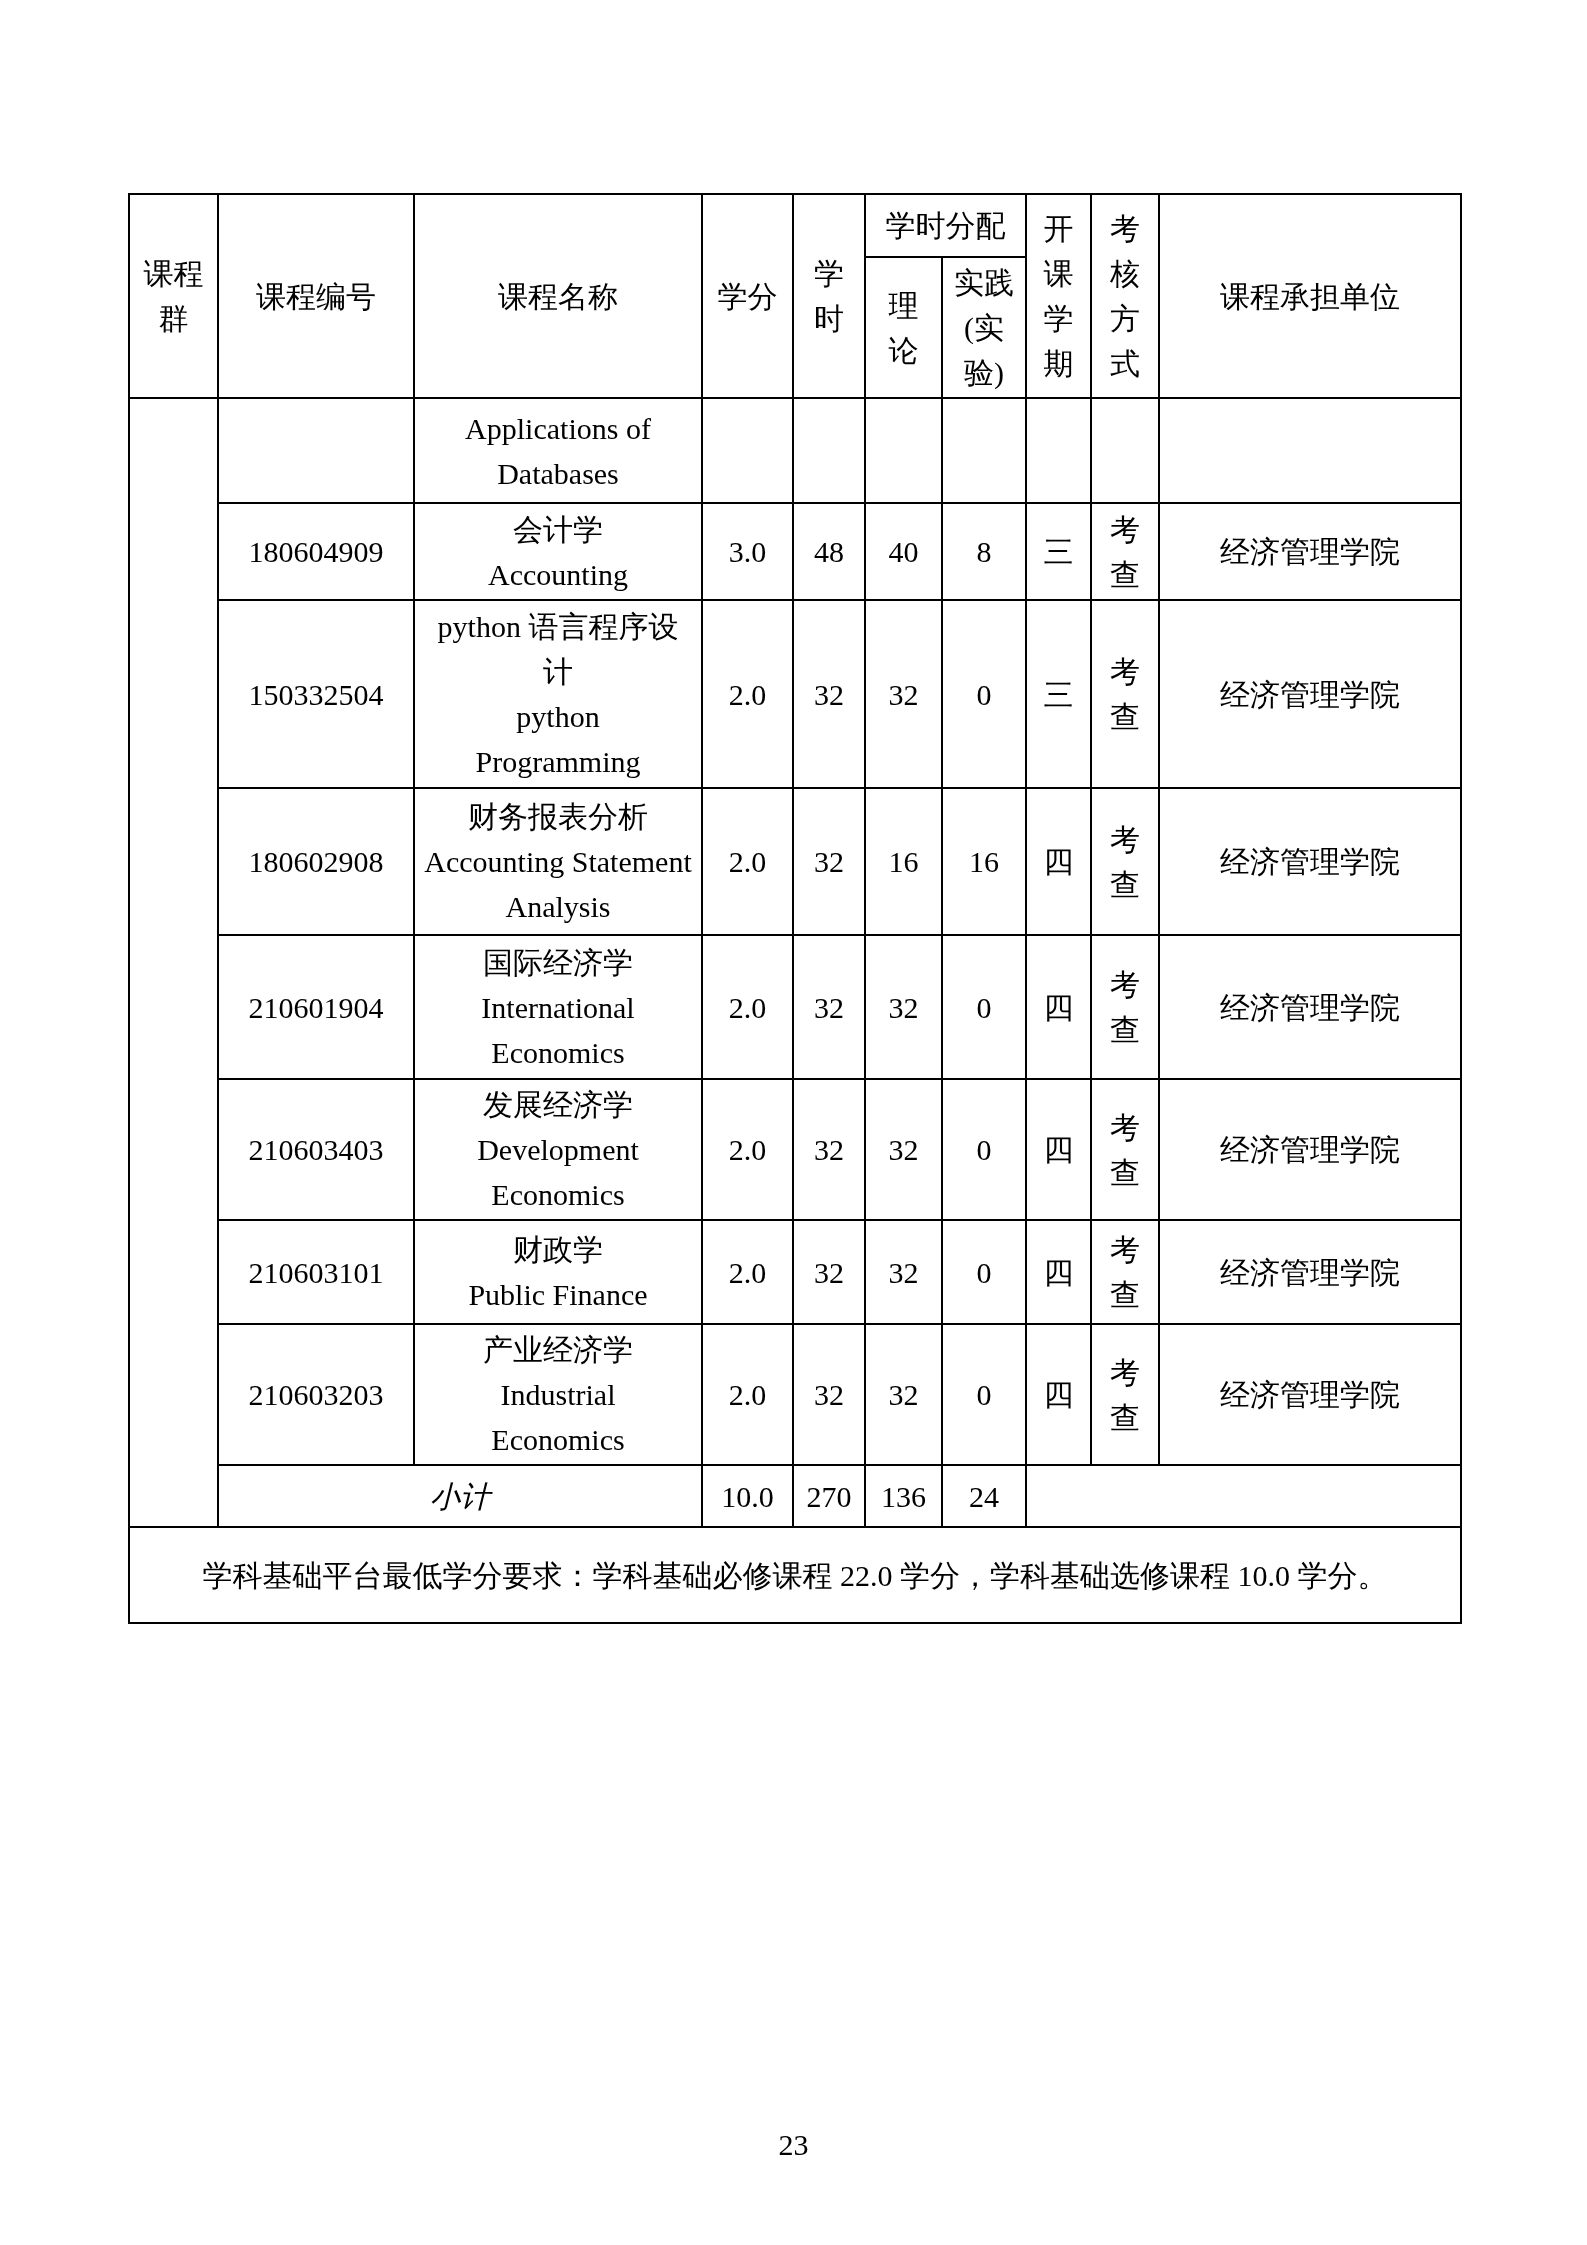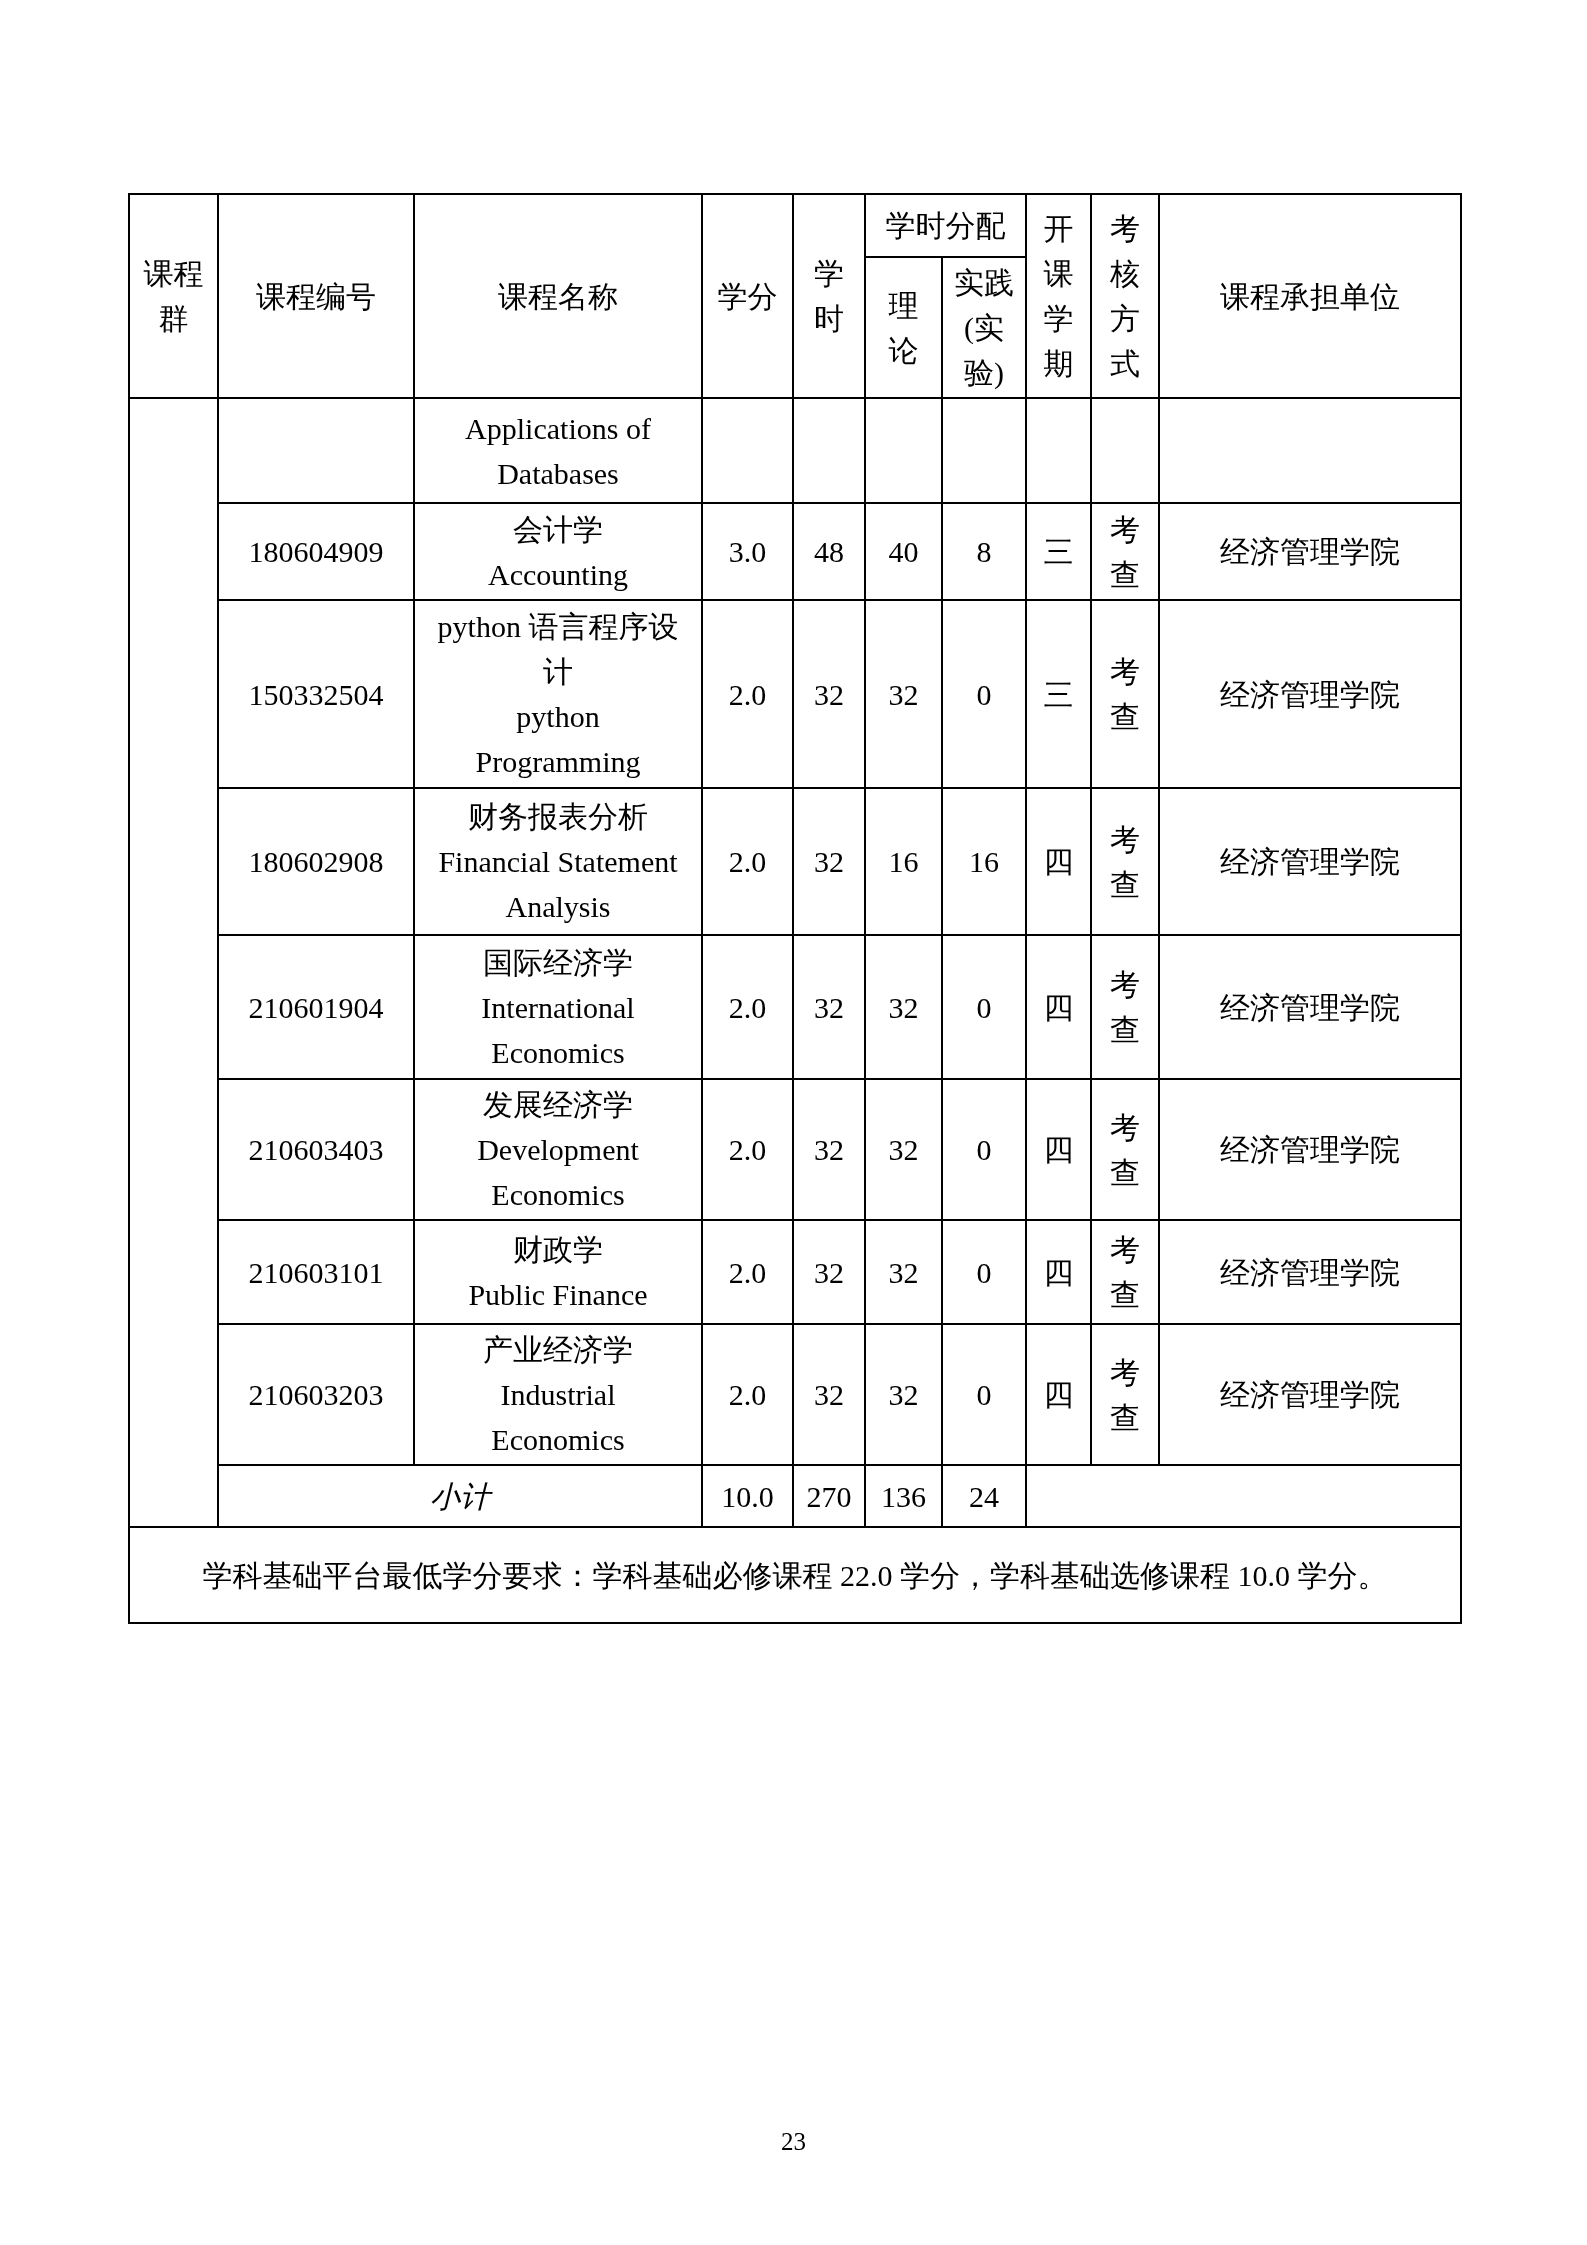--- a/index.html
+++ b/index.html
@@ -35,21 +35,21 @@
   .hr2 { height:136px; }
   .name-cell { text-align:left; padding-left:9px; }
   .subtotal-label { text-align:right; padding-right:9px;font-style:italic; }
   .bold { font-weight:bold; }
   .note-cell { text-align:left; padding-left:10px; }
   .page-number {
     position:absolute;
     left:0; width:100%;
     top:2128px;
     text-align:center;
-    font-size:25px;
+    font-size:30px;
   }
 </style>
 </head>
 <body>
 
 <div class="page">
   <table class="course-table">
     <colgroup>
       <col style="width:89px">
         <col style="width:196px">
@@ -128,21 +128,21 @@
         <td>32</td>
         <td>0</td>
         <td>三</td>
         <td>考
 查</td>
         <td>经济管理学院</td>
       </tr>
       <tr style="height:147px">
         <td>180602908</td>
         <td class="name-cell">财务报表分析
-Financial Statement
+Accounting Statement
 Analysis</td>
         <td>2.0</td>
         <td>32</td>
         <td>16</td>
         <td>16</td>
         <td>四</td>
         <td>考
 查</td>
         <td>经济管理学院</td>
       </tr>

